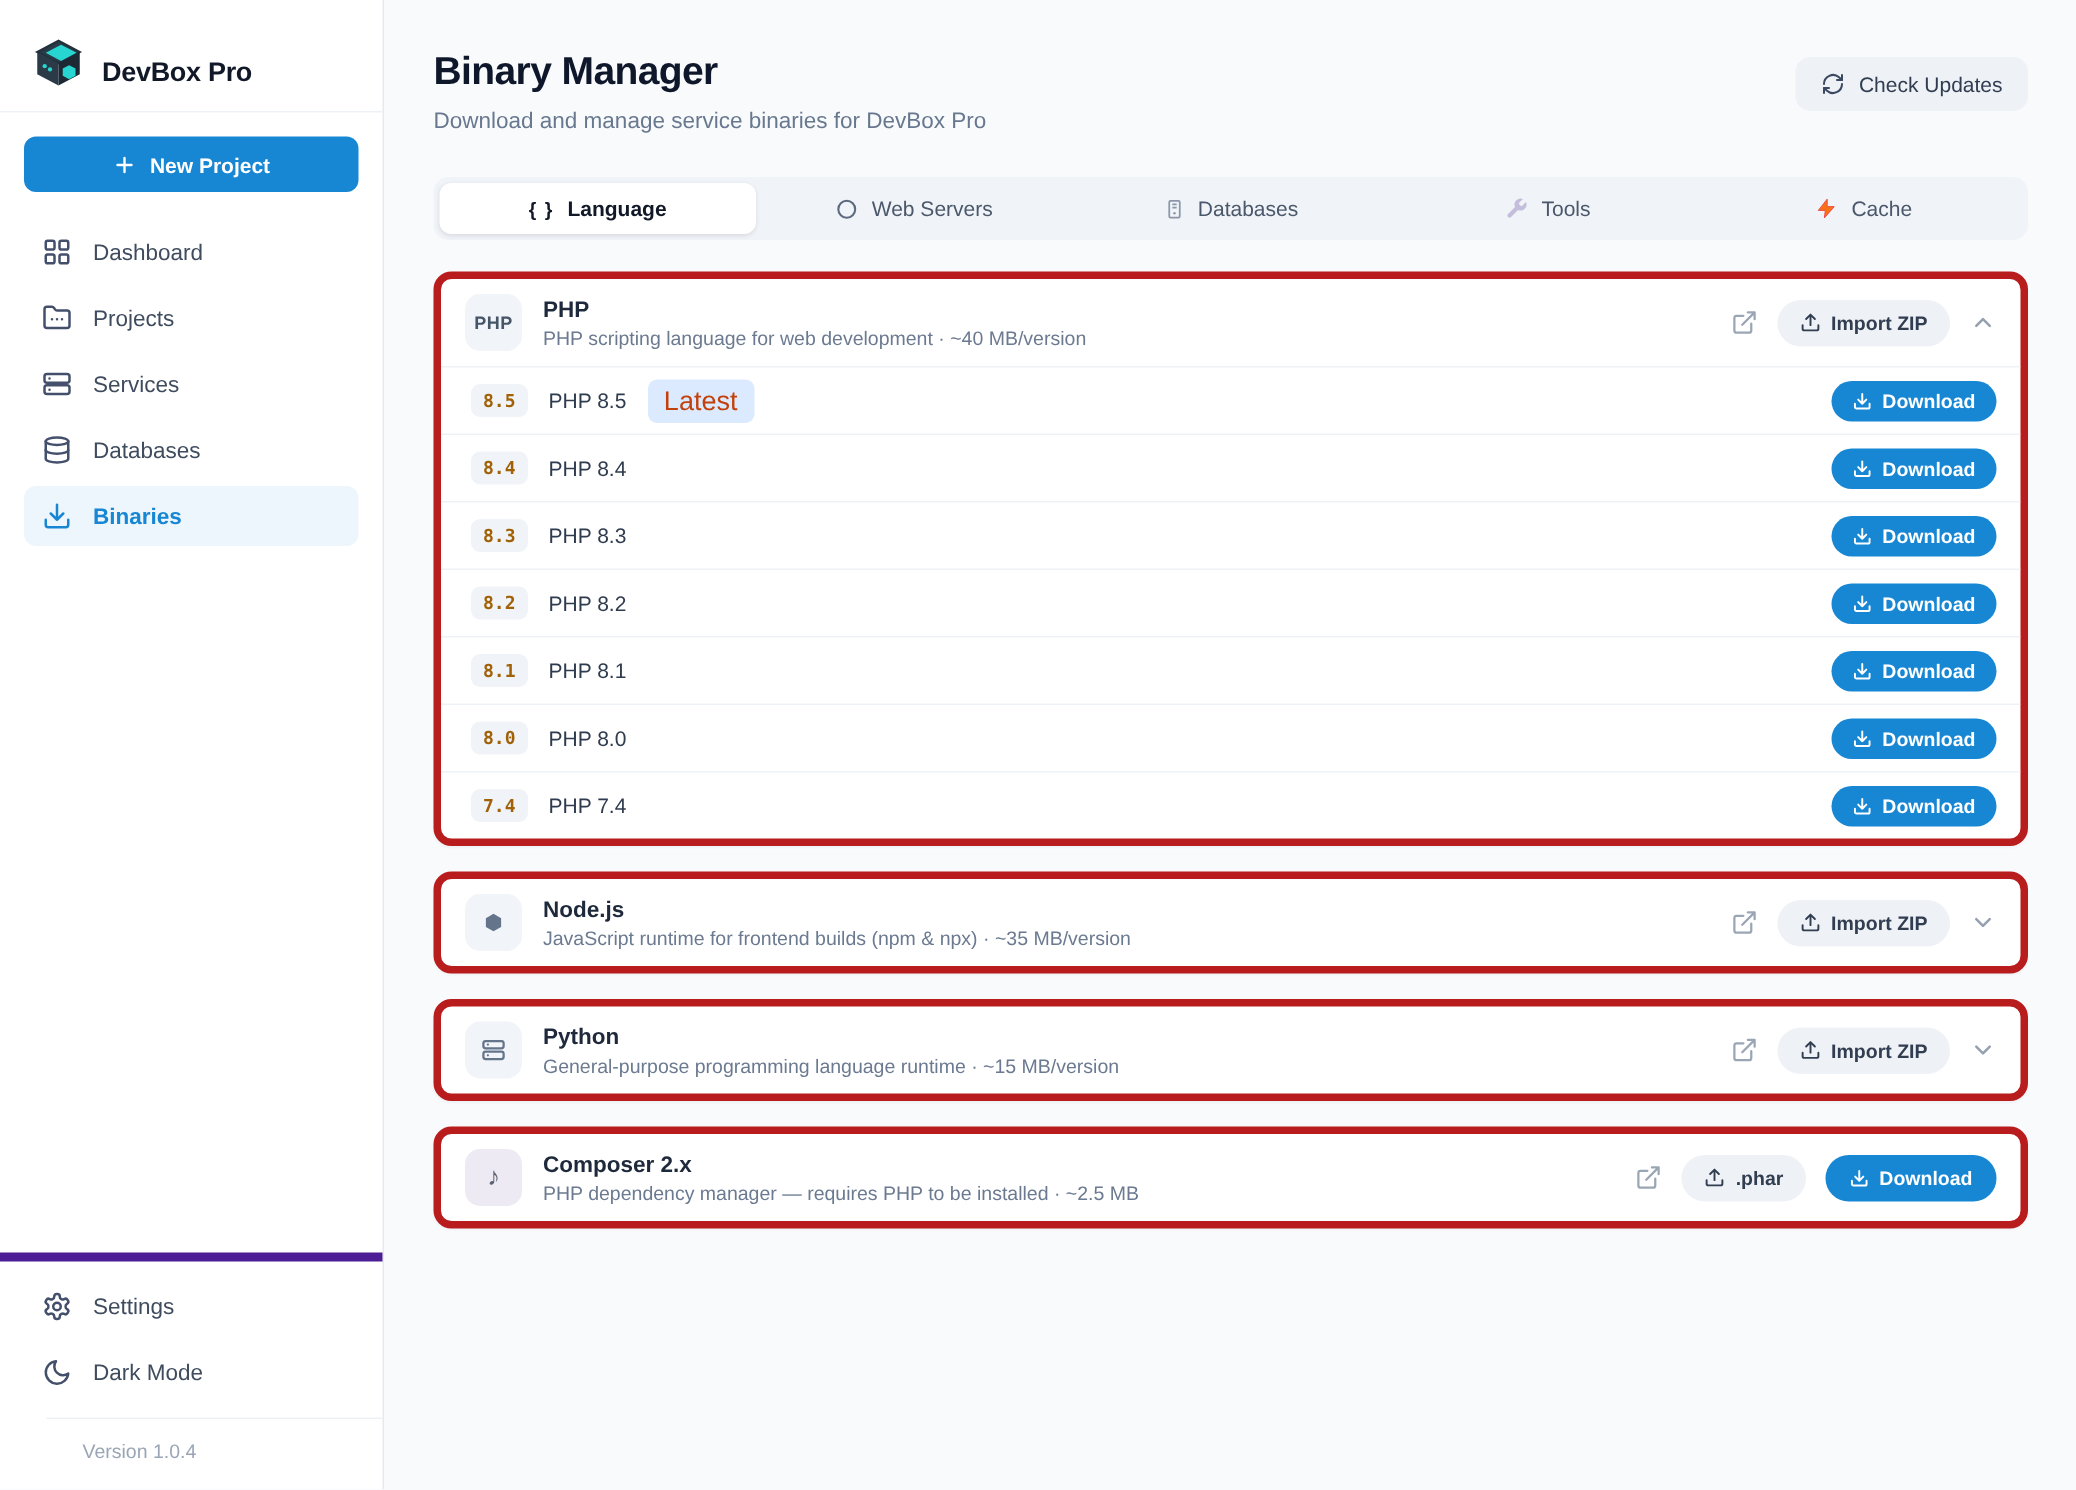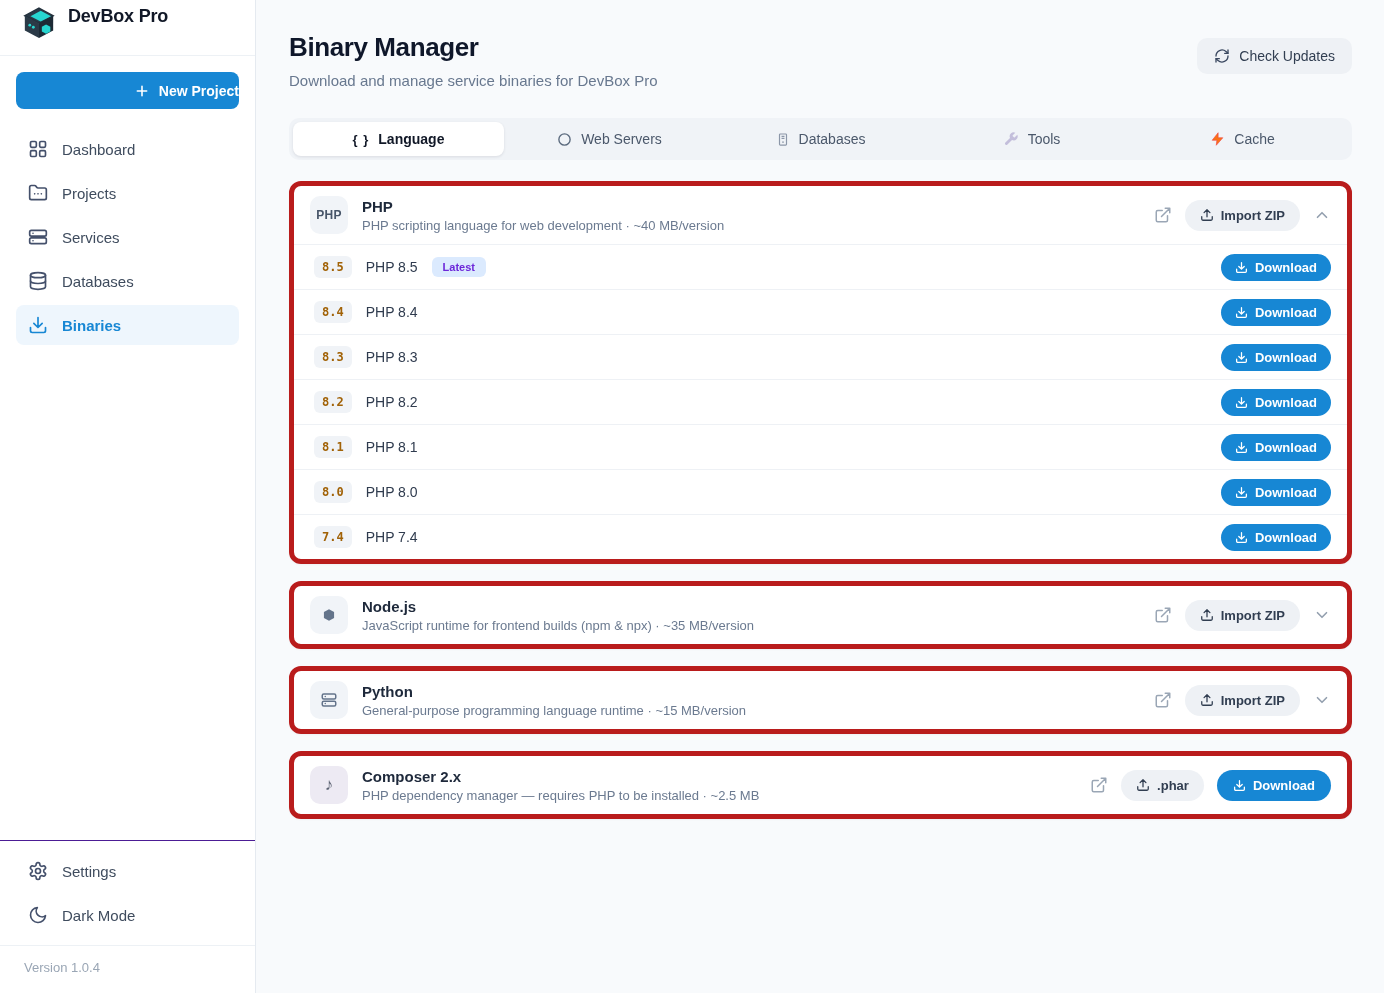--- a/index.html
+++ b/index.html
@@ -9,40 +9,40 @@
     background:#f8fafc; color:#1e293b; display:flex;
   }
   svg { display:block; flex-shrink:0; }
   .clickable { cursor:pointer; }
 
   
   .sidebar {
     width:256px; height:993px; background:#ffffff;
     border-right:1px solid #e5eaf0; display:flex; flex-direction:column;
   }
-  .logo-row { display:flex; align-items:flex-start; gap:12px; padding:6px 22px 15px 22px; border-bottom:1px solid #edf1f5; }
+  .logo-row { display:flex; align-items:flex-end; gap:12px; padding:25px 22px 15px 22px; border-bottom:1px solid #edf1f5; }
   .logo-title { font-size:18px; font-weight:700; color:#111827; letter-spacing:-0.2px; }
   .np-wrap { padding:16px; }
   .np-btn {
     width:100%; height:37px; border:none; border-radius:8px;
     background:#1787d4; color:#fff; font-size:14px; font-weight:600;
-    display:flex; align-items:center; justify-content:flex-end; gap:9px;
+    display:flex; align-items:center; justify-content:center; gap:9px;
     font-family:inherit;
   }
   .nav { padding:4px 16px; display:flex; flex-direction:column; gap:4px; }
   .nav-item {
     display:flex; align-items:center; gap:14px; padding:10px 12px;
     border-radius:8px; color:#3f4c5e; font-size:15px;
   }
   .nav-item .ic { color:#44506b; }
   .nav-item.active { background:#eef6fd; color:#1787d4; font-weight:600; }
   .nav-item.active .ic { color:#1787d4; }
   .side-spacer { flex:1; }
-  .side-bottom { border-top:1px solid #4c1d95; padding:10px 16px; display:flex; flex-direction:column; gap:4px; }
-  .side-version { border-top:1px solid #edf1f5; padding:14px 24px 18px 24px; font-size:13px; color:#9aa6b5; }
+  .side-bottom { border-top:6px solid #4c1d95; padding:10px 16px; display:flex; flex-direction:column; gap:4px; }
+  .side-version { border-top:1px solid #edf1f5; padding:14px 24px 18px 24px; font-size:13px; color:#9aa6b5;margin-left:31px; }
 
   
   .main { flex:1; padding:32px 32px 0 33px; overflow:hidden; }
   .hdr-row { display:flex; align-items:flex-start; justify-content:space-between; }
   .page-title { font-size:26px; font-weight:800; color:#0f172a; letter-spacing:-0.4px; }
   .page-sub { margin-top:9px; font-size:15px; color:#68788f; }
   .chk-btn {
     margin-top:6px; display:flex; align-items:center; gap:9px;
     background:#eef1f5; border:none; border-radius:10px; padding:10px 17px;
     font-size:14px; font-weight:500; color:#313e51; font-family:inherit;
@@ -87,21 +87,21 @@
     display:flex; align-items:center; gap:14px;
     padding:0 16px 0 20px; height:45px; border-top:1px solid #eef1f5;
   }
   .vchip {
     font-family:"DejaVu Sans Mono","Liberation Mono",monospace;
     font-size:12px; font-weight:700; color:#a16207; background:#f0f3f7;
     padding:4px 8px; border-radius:6px;
   }
   .vlabel { font-size:14px; color:#2f3b4e; }
   .latest-badge {
-    background:#dbeafe; color:#6d28d9; font-size:11px; font-weight:700;
+    background:#dbeafe; color:#c2410c; font-size:18px; font-weight:400;
     padding:4px 11px; border-radius:6px;
   }
   .dl-btn {
     margin-left:auto; display:flex; align-items:center; gap:7px;
     background:#1787d4; color:#fff; border:none; border-radius:999px;
     padding:6px 14px; font-size:13px; font-weight:600; font-family:inherit;
   }
   .dl-btn.in-head { margin-left:0; padding:8px 16px; }
 
   

